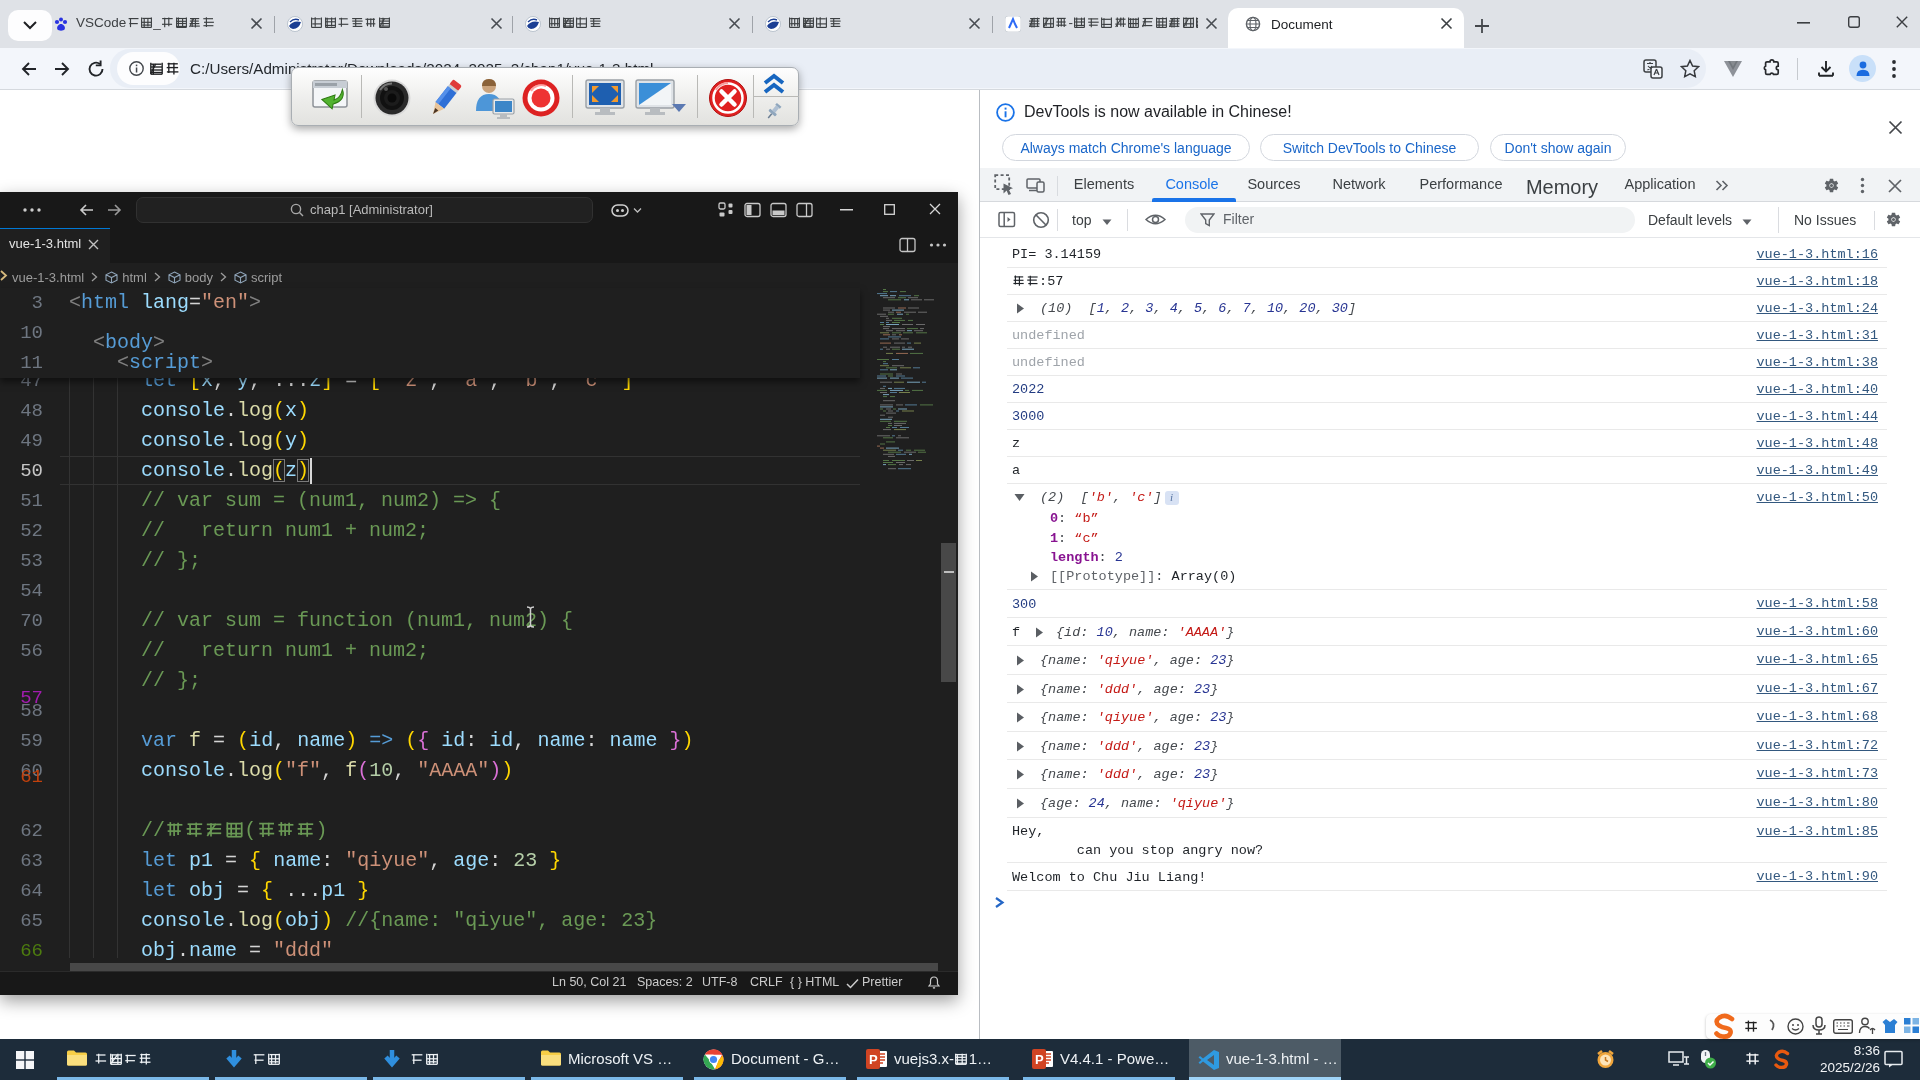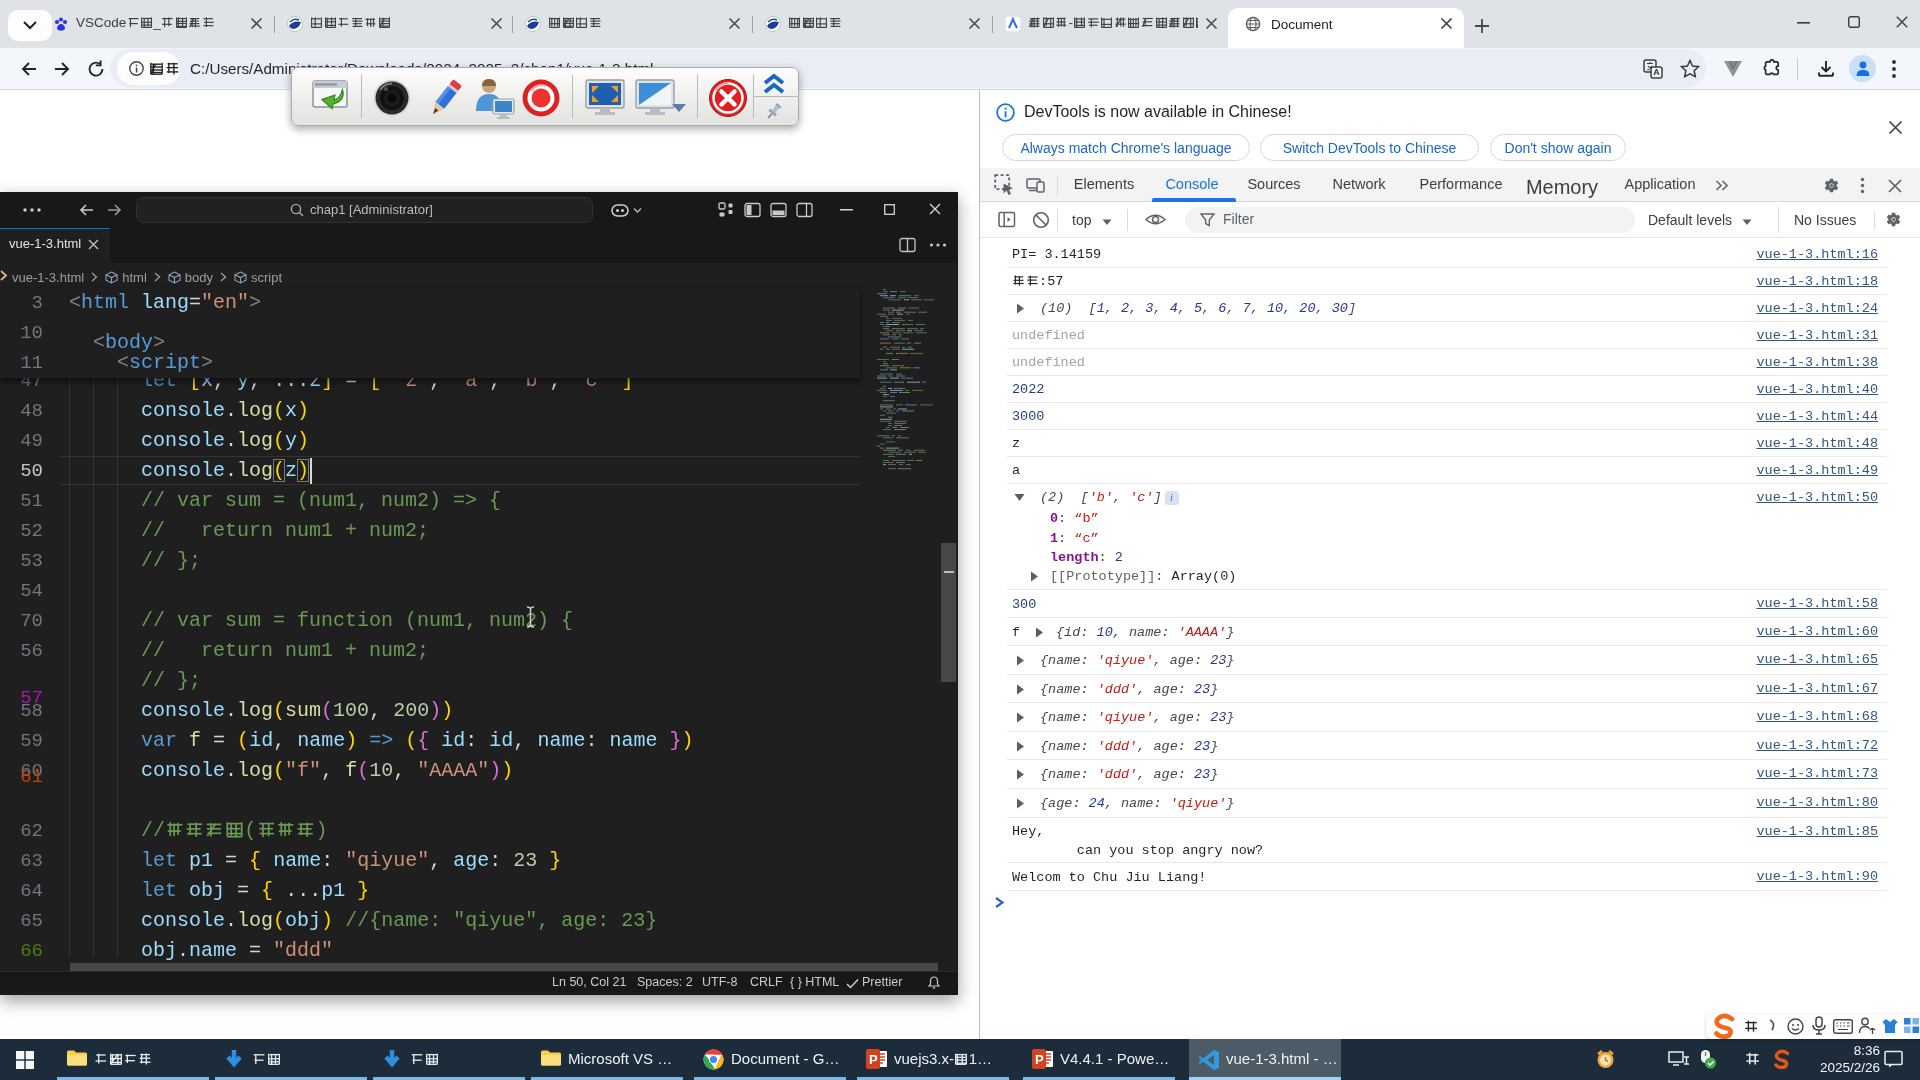--- a/index.html
+++ b/index.html
@@ -724,21 +724,20 @@
 <div class="ln" style="top:354px;color:#6e7681">53</div>
 <div class="cl" style="top:354px">      <span class="c-cm">// };</span></div>
 <div class="ln" style="top:384px;color:#6e7681">54</div>
 <div class="ln" style="top:414px;color:#6e7681">70</div>
 <div class="cl" style="top:414px">      <span class="c-cm">// var sum = function (num1, num2) {</span></div>
 <div class="ln" style="top:444px;color:#6e7681">56</div>
 <div class="cl" style="top:444px">      <span class="c-cm">//   return num1 + num2;</span></div>
 <div class="ln" style="top:491px;color:#a21caf">57</div>
 <div class="cl" style="top:474px">      <span class="c-cm">// };</span></div>
 <div class="ln" style="top:504px;color:#6e7681">58</div>
-<div class="cl" style="top:504px">      <span class="c-lb">console</span><span class="c-w">.</span><span class="c-y">log</span><span class="c-g">(</span><span class="c-y">sum</span><span class="c-pk">(</span><span class="c-n">100</span><span class="c-w">,</span> <span class="c-n">200</span><span class="c-pk">)</span><span class="c-g">)</span></div>
 <div class="ln" style="top:534px;color:#6e7681">59</div>
 <div class="cl" style="top:534px">      <span class="c-b">var</span> <span class="c-y">f</span> <span class="c-w">=</span> <span class="c-g">(</span><span class="c-lb">id</span><span class="c-w">,</span> <span class="c-lb">name</span><span class="c-g">)</span> <span class="c-b">=&gt;</span> <span class="c-g">(</span><span class="c-pk">{</span> <span class="c-lb">id</span><span class="c-w">:</span> <span class="c-lb">id</span><span class="c-w">,</span> <span class="c-lb">name</span><span class="c-w">:</span> <span class="c-lb">name</span> <span class="c-pk">}</span><span class="c-g">)</span></div>
 <div class="ln" style="top:564px;color:#6e7681">60</div>
 <div class="cl" style="top:564px">      <span class="c-lb">console</span><span class="c-w">.</span><span class="c-y">log</span><span class="c-g">(</span><span class="c-o">"f"</span><span class="c-w">,</span> <span class="c-y">f</span><span class="c-pk">(</span><span class="c-n">10</span><span class="c-w">,</span> <span class="c-o">"AAAA"</span><span class="c-pk">)</span><span class="c-g">)</span></div>
 <div class="ln" style="top:570px;color:#c2410c">61</div>
 <div class="ln" style="top:624px;color:#6e7681">62</div>
 <div class="cl" style="top:624px">      <span class="c-cm">//<span class="cn"><svg width="19" height="19" style="display:inline-block;vertical-align:-0.13em;margin:0 0.02em" stroke="rgb(106, 153, 85)">
             <line x1="2.3" y1="4.8" x2="17.4" y2="4.8" stroke-width="1.70"></line>
             <line x1="2.7" y1="11.1" x2="15.8" y2="11.1" stroke-width="1.70"></line>
             <line x1="5.3" y1="2.1" x2="5.3" y2="15.7" stroke-width="1.70"></line>

